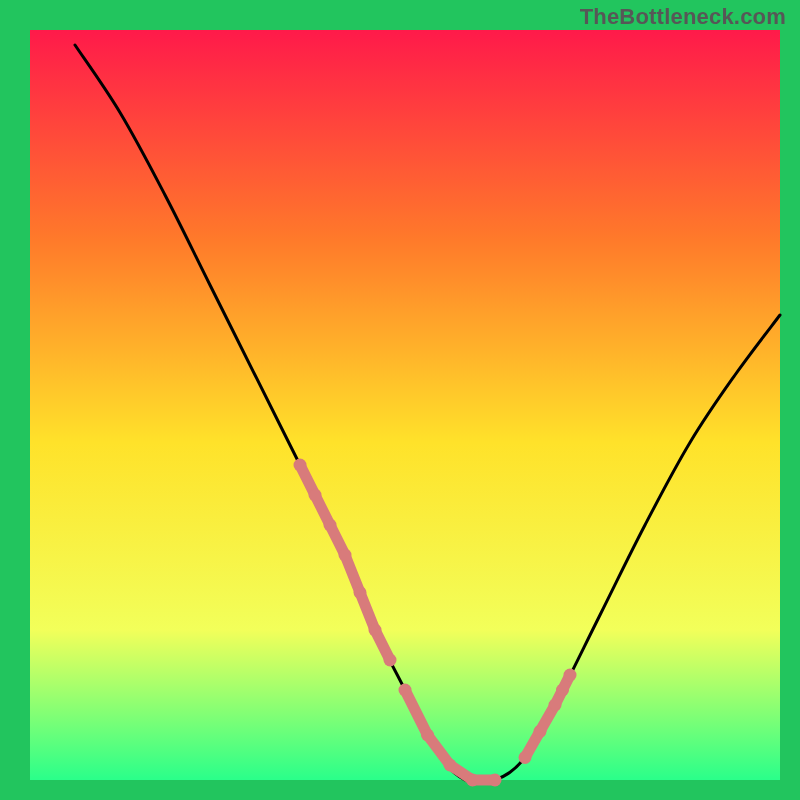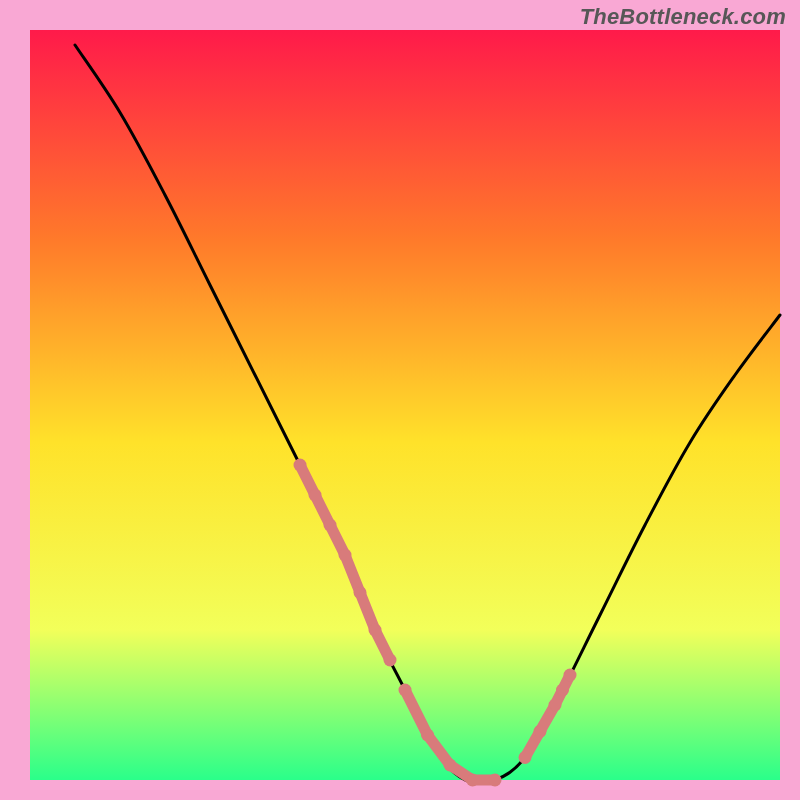--- a/index.html
+++ b/index.html
@@ -9,22 +9,21 @@
     height: 800px;
     background: #000;
     overflow: hidden;
   }
   .frame {
     position: absolute;
     left: 0;
     top: 0;
     width: 800px;
     height: 800px;
-    background: #f9a8d4;
-    font-style: italic;
+    background: #22c55e;
   }
   .watermark {
     position: absolute;
     top: 4px;
     right: 14px;
     font-family: Arial, Helvetica, sans-serif;
     font-size: 22px;
     font-weight: 600;
     color: #575757;
     letter-spacing: 0.2px;

